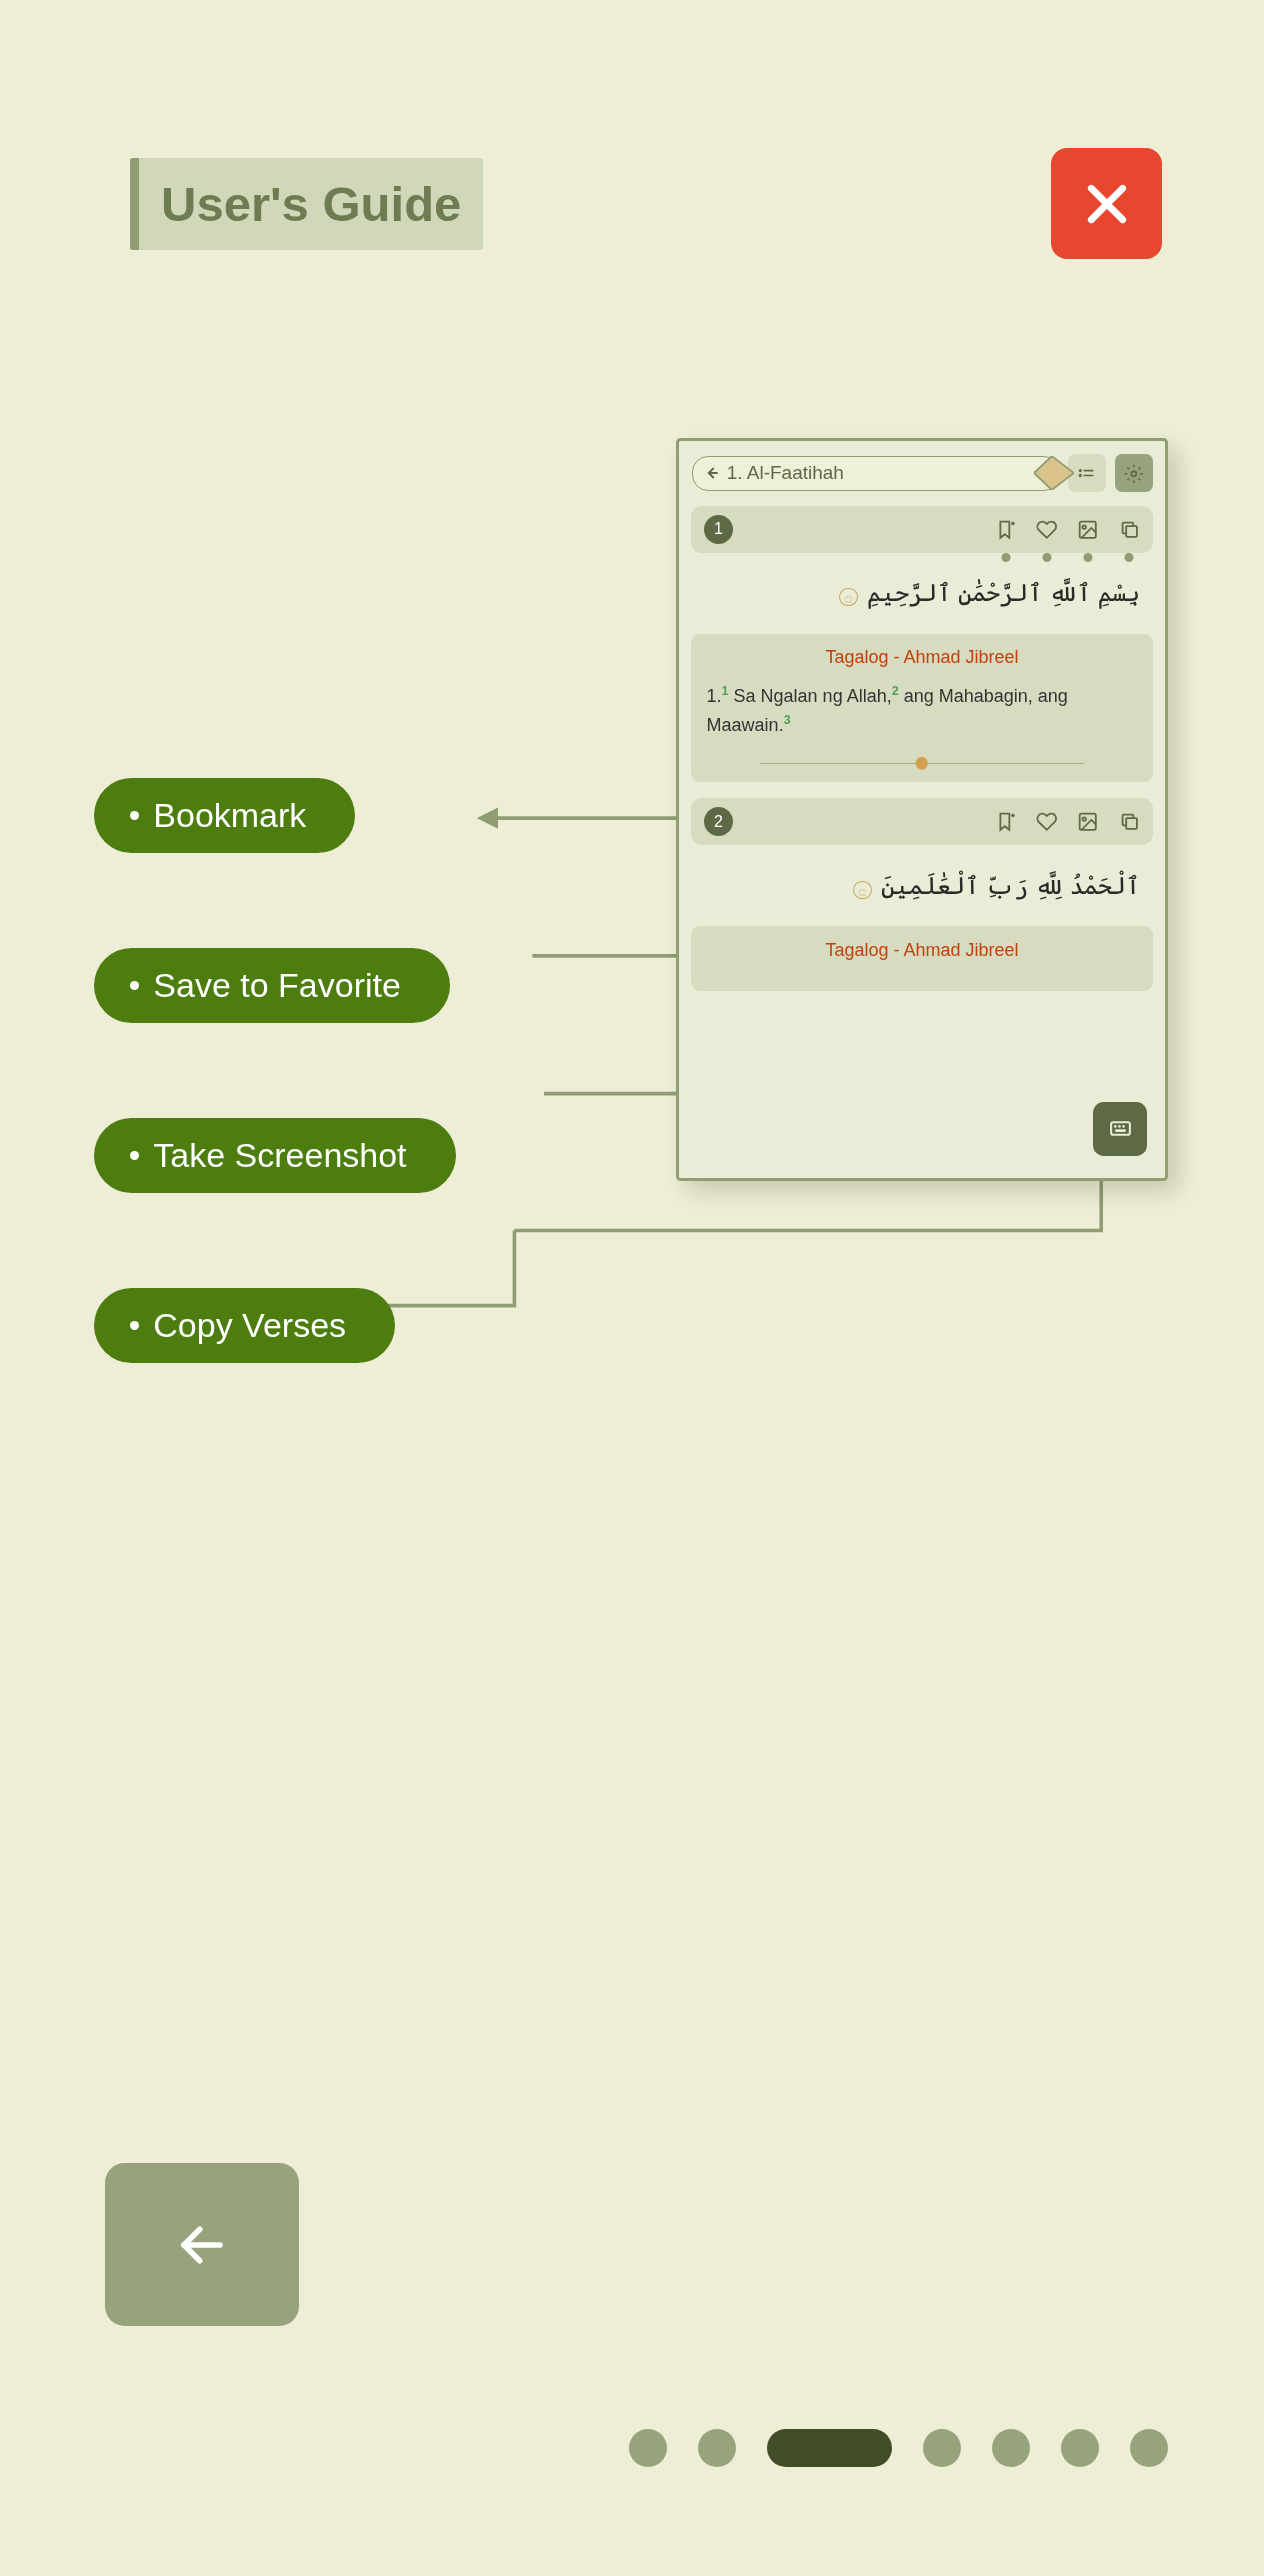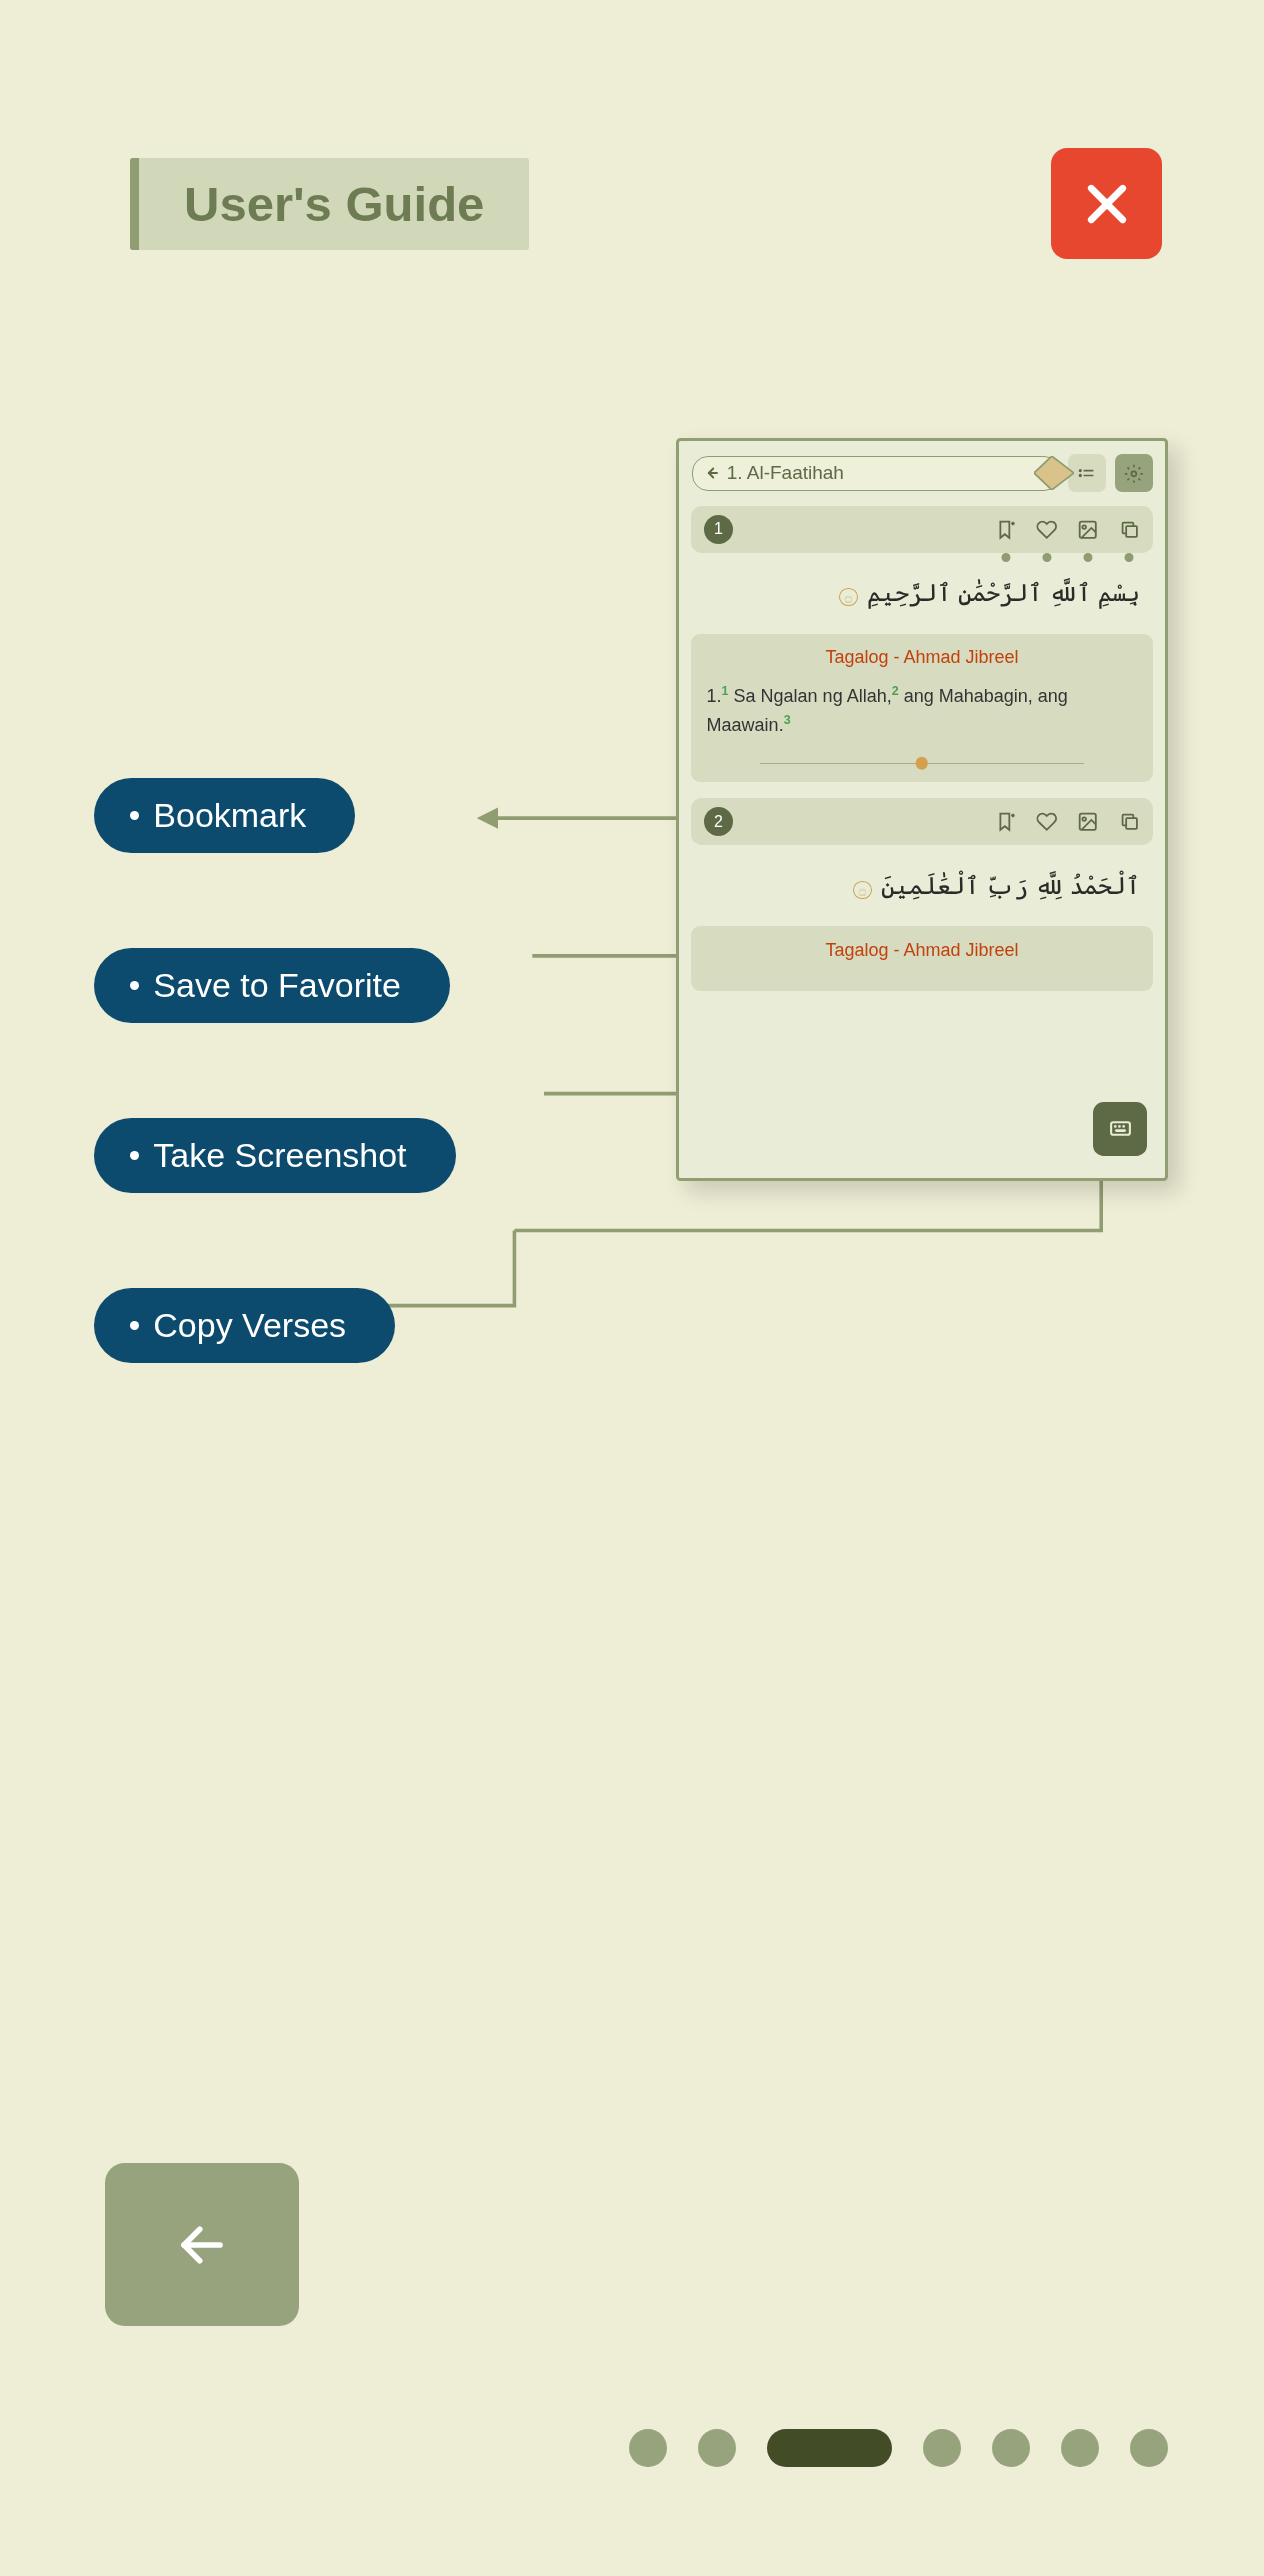--- a/index.html
+++ b/index.html
@@ -20,21 +20,21 @@
       top: 148px;
       left: 130px;
       right: 103px;
       display: flex;
       justify-content: space-between;
       align-items: center;
     }
     .title-badge {
       background: #d1d8ba;
       border-left: 9px solid #909d72;
-      padding: 18px 45px;
+      padding: 18px 22px;
       border-radius: 2.7px;
       color: #6d7c52;
       font-size: 49px;
       font-weight: 700;
     }
     .close-btn {
       width: 111px;
       height: 111px;
       background: #e8472f;
       border-radius: 16px;
@@ -244,21 +244,21 @@
     }
     .callout-pills {
       position: absolute;
       left: 94px;
       top: 340px;
       display: flex;
       flex-direction: column;
       gap: 95px;
     }
     .pill {
-      background: #0c4a6e;
+      background: #4d7c0f;
       border-radius: 45px;
       padding: 18px 49px 18px 36px;
       color: #fff;
       font-size: 34px;
       display: flex;
       align-items: center;
       gap: 14.3px;
       width: fit-content;
       position: relative;
     }

